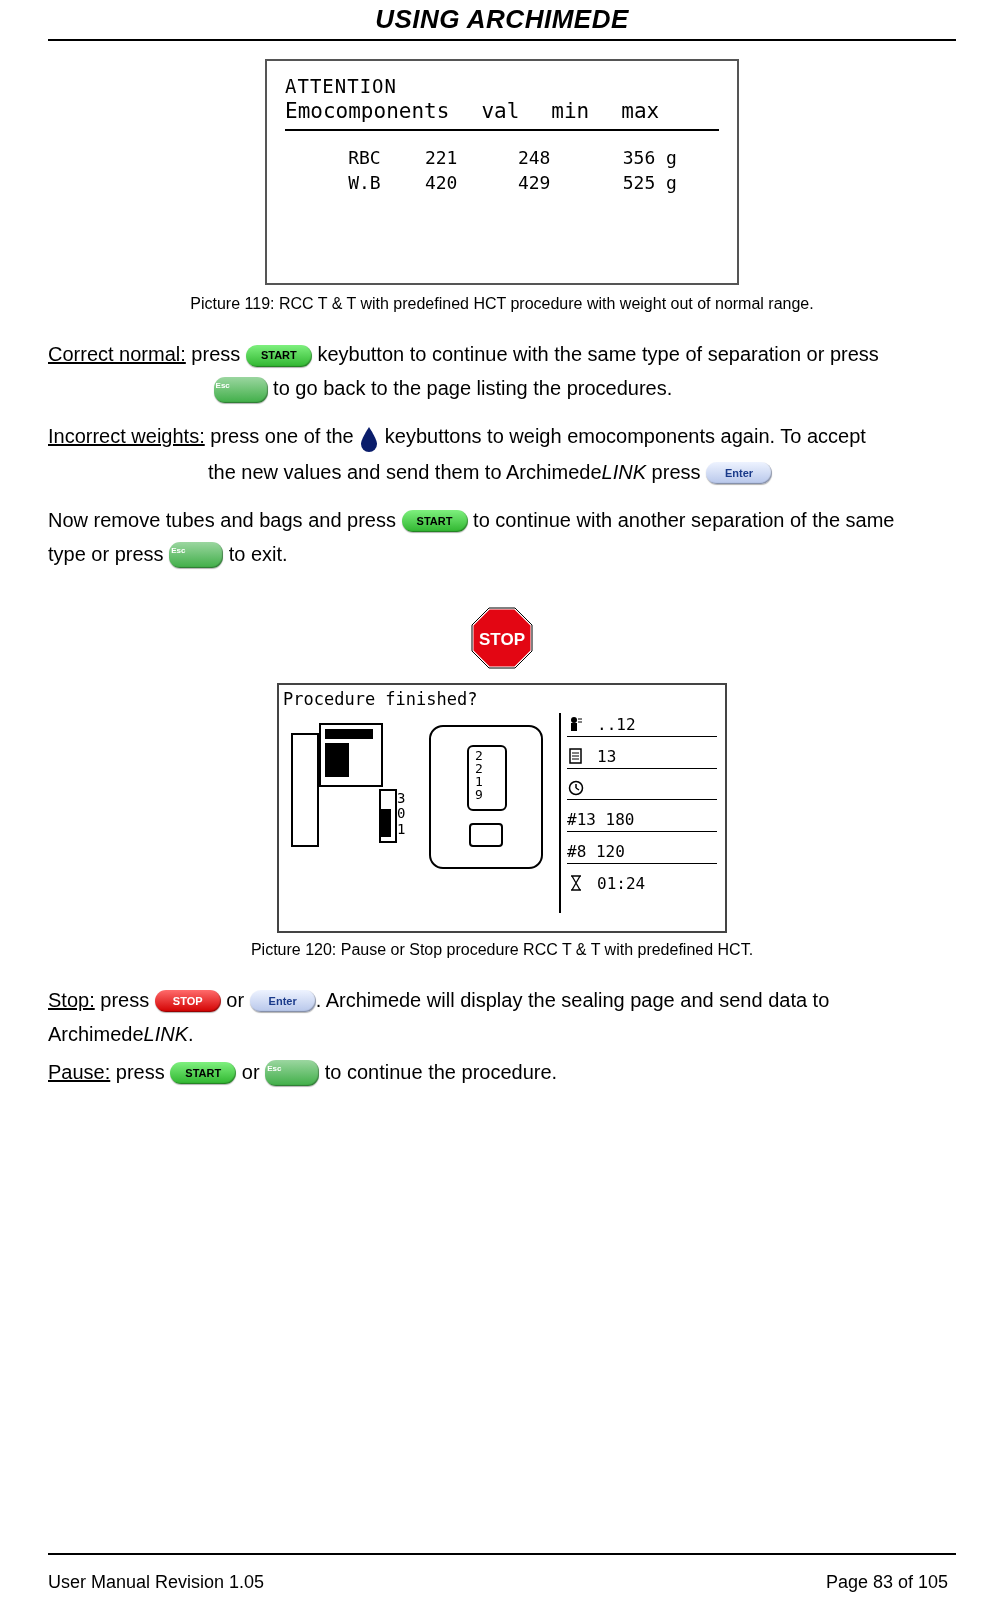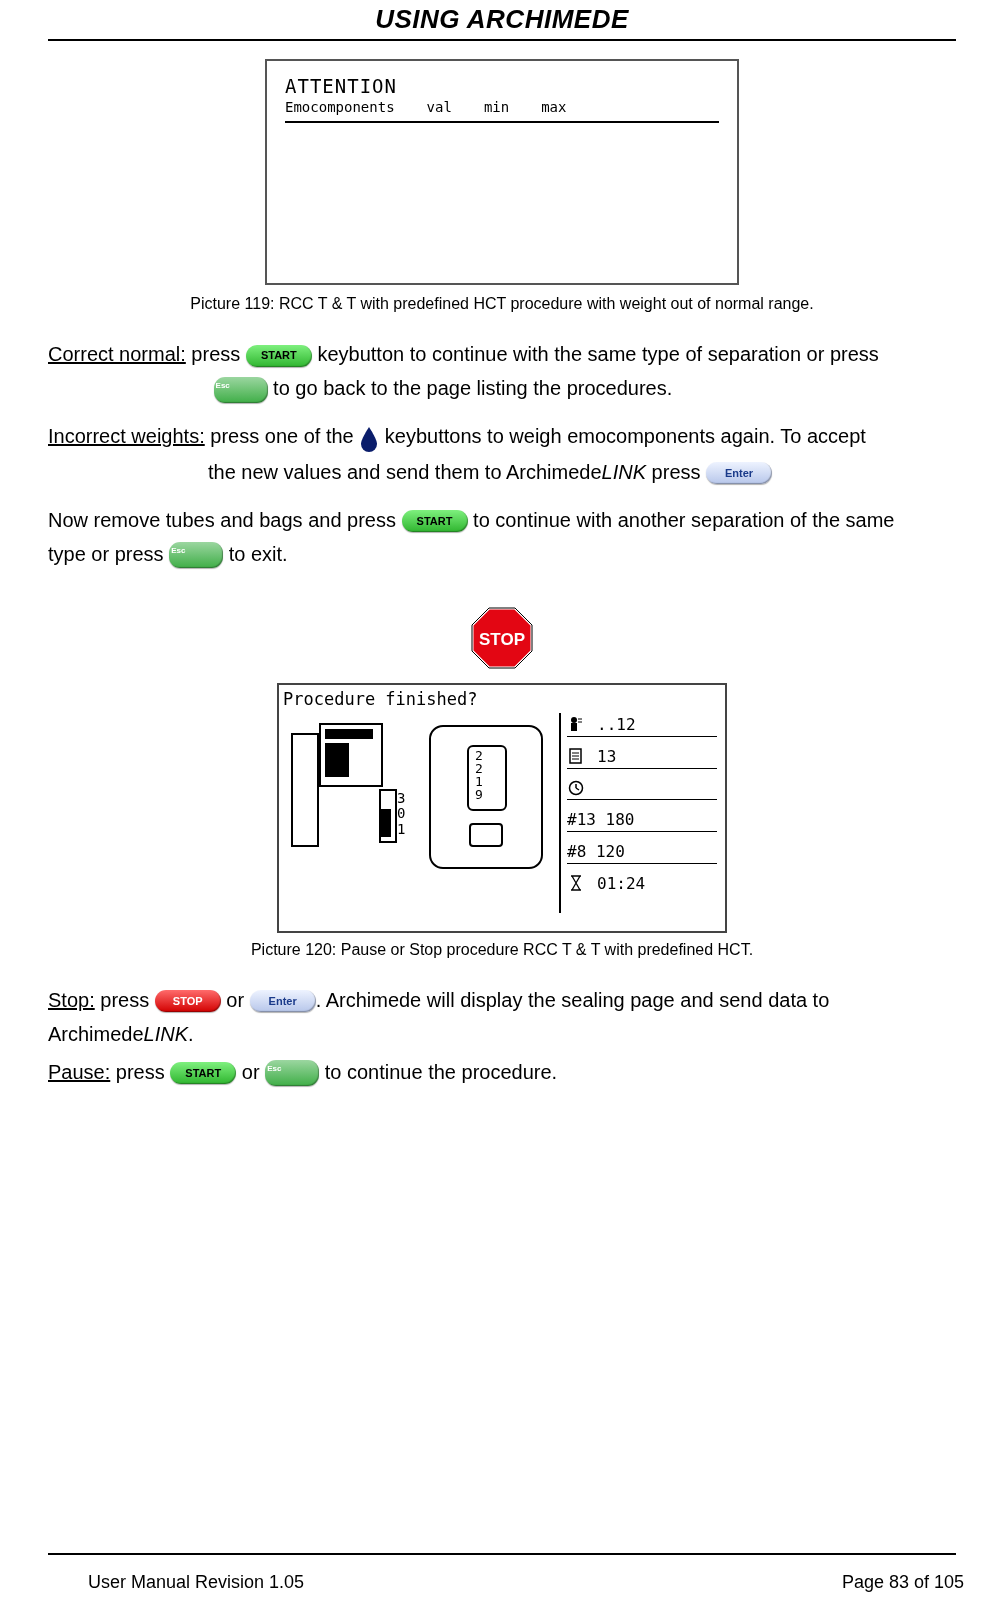--- a/index.html
+++ b/index.html
@@ -38,45 +38,44 @@
     margin: 0 0 10px 0;
     position: absolute;
     bottom: 42px;
     left: 48px;
     right: 48px;
   }
   .footer {
     position: absolute;
     bottom: 14px;
     left: 48px;
-    right: 40px;
+    right: 56px;
     display: flex;
     justify-content: space-between;
     font-size: 18px;
-    margin-left: 40px;
   }
   .screenbox1 {
     width: 474px;
     height: 226px;
     margin: 0 auto 10px auto;
     border: 2px solid #555;
     box-sizing: border-box;
     padding: 14px 18px;
     font-family: "Lucida Console", monospace;
     font-size: 20px;
   }
   .screenbox1 .att {
     font-size: 19px;
     letter-spacing: 1px;
   }
   .screenbox1 .row {
     display: flex;
     align-items: center;
     gap: 10px;
-    font-size: 14px;
+    font-size: 21px;
   }
   .screenbox1 .hrline {
     border: none;
     border-top: 2px solid #000;
     margin: 6px 0 14px 0;
   }
   .screenbox1 table {
     border-collapse: collapse;
     width: 100%;
     font-size: 18px;
@@ -191,20 +190,36 @@
     <div class="row" style="margin-top:2px">
       <span>Emocomponents</span>
       <span style="width:12px"></span>
       <span>val</span>
       <span style="width:12px"></span>
       <span>min</span>
       <span style="width:12px"></span>
       <span>max</span>
     </div>
     <hr class="hrline">
+    <table>
+      <tbody>
+          <tr>
+        <td>RBC</td>
+        <td>221</td>
+        <td>248</td>
+        <td><span>356</span> <span>g</span></td>
+      </tr>
+      <tr>
+        <td>W.B</td>
+        <td>420</td>
+        <td>429</td>
+        <td><span>525</span> <span>g</span></td>
+      </tr>
+    </tbody>
+      </table>
   </div>
   <div class="caption">Picture 119: RCC T &amp; T  with predefined HCT procedure with weight out of normal range.</div>
 
   <div class="body-text para">
     <span class="u">Correct normal:</span><span>  press </span>
     <span class="btn start">START</span><span> keybutton to continue with the same type of separation or press</span>
     <br>
     <span class="indent" style="display:inline-block"></span>
     <span class="btn esc">Esc</span><span> to go back to the page listing the procedures.</span>
   </div>

